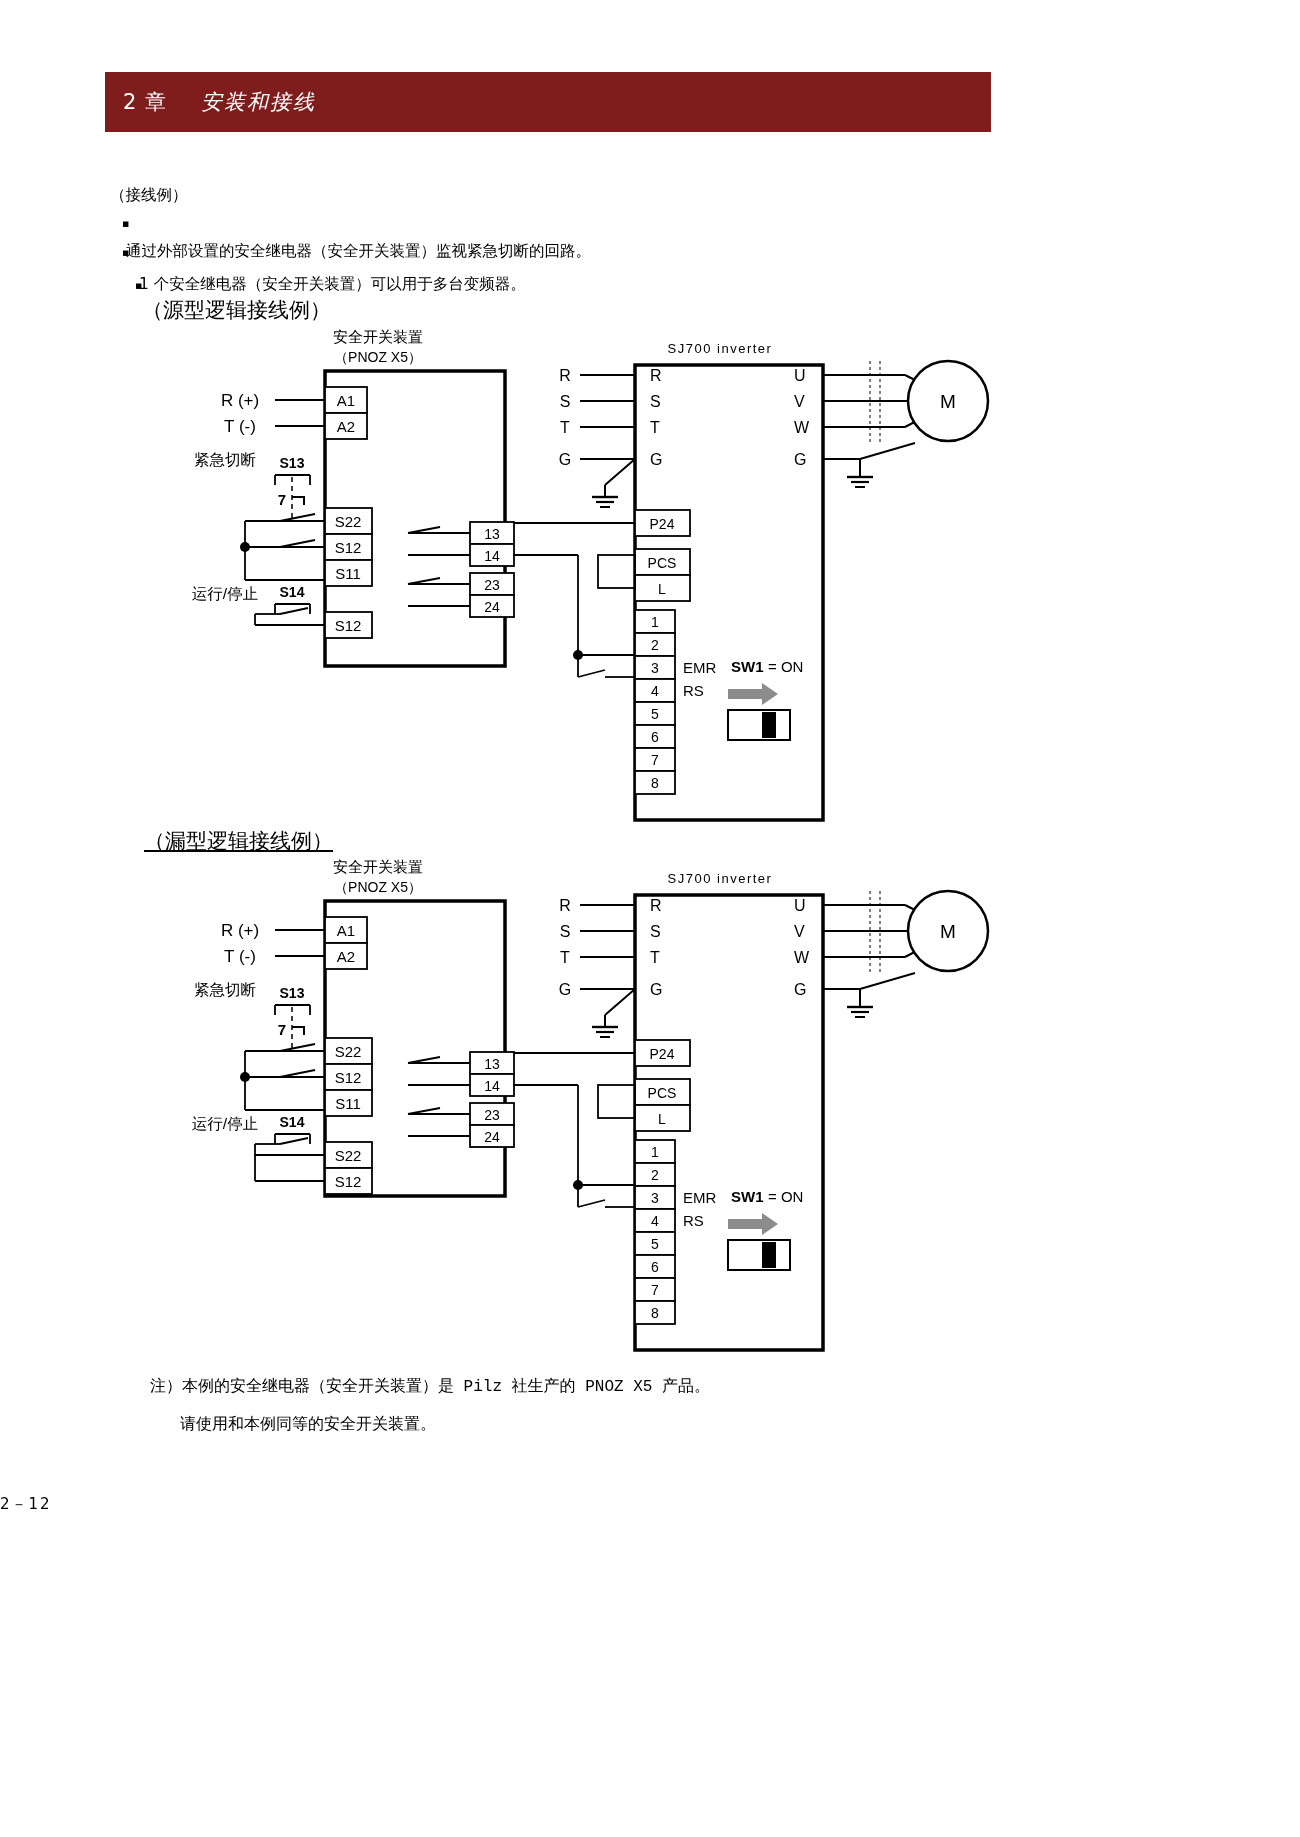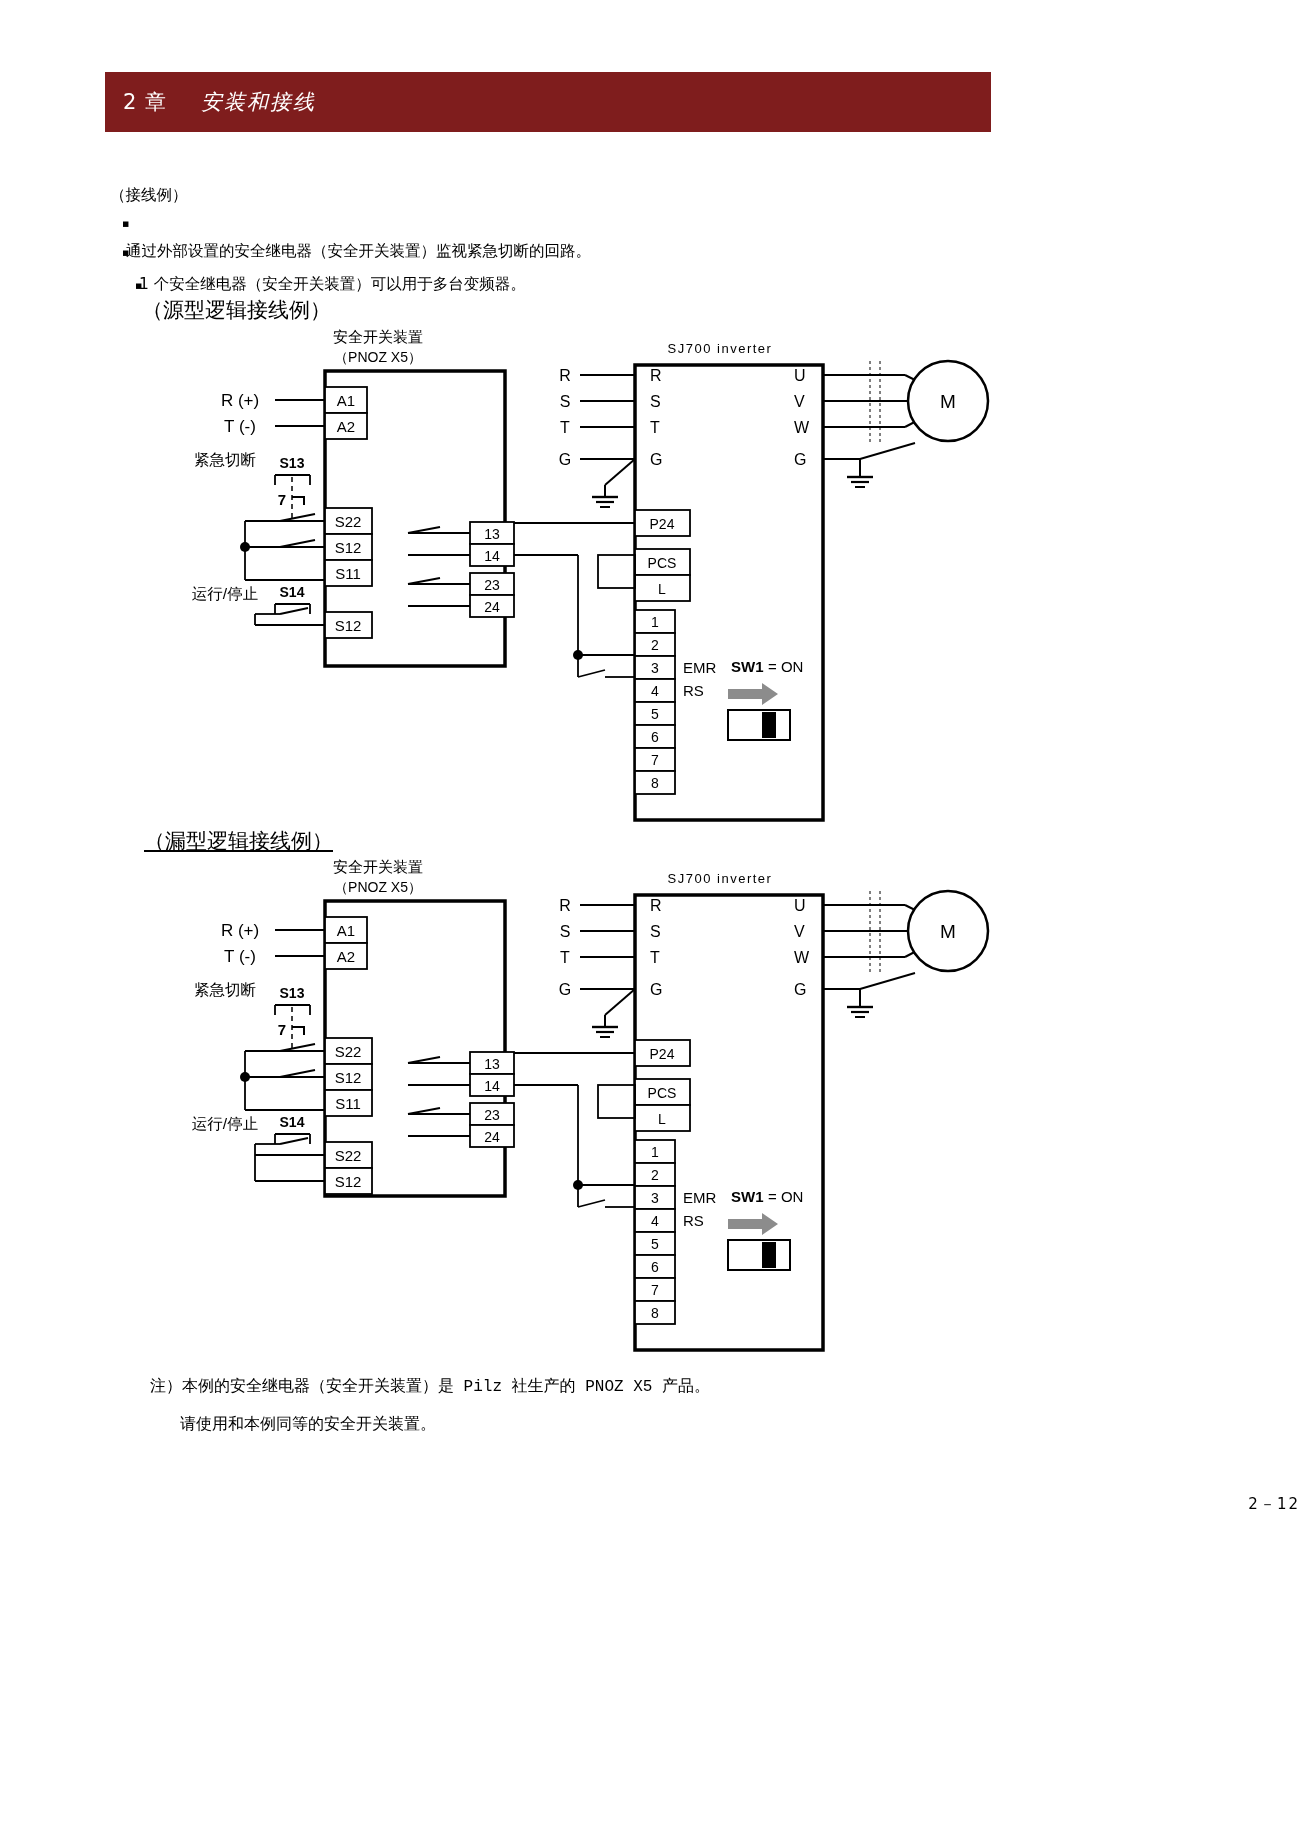--- a/index.html
+++ b/index.html
@@ -62,21 +62,21 @@
     font-size: 16px;
     font-family: Liberation Mono, monospace;
     line-height: 29px;
   }
   .note-block .l2 { padding-left: 30px; margin-top: 9px; }
 
   .page-num {
     position: absolute;
     left: 0; top: 1495px;
     width: 1300px;
-    text-align: right;
+    text-align: left;
     font-size: 15px;
     letter-spacing: 2px;
     font-family: "DejaVu Sans", sans-serif;
   }
 
   svg { display: block; }
   svg text { font-family: "Liberation Sans", sans-serif; }
   .dg { position: absolute; text-align: right; }
 </style>
 </head>

